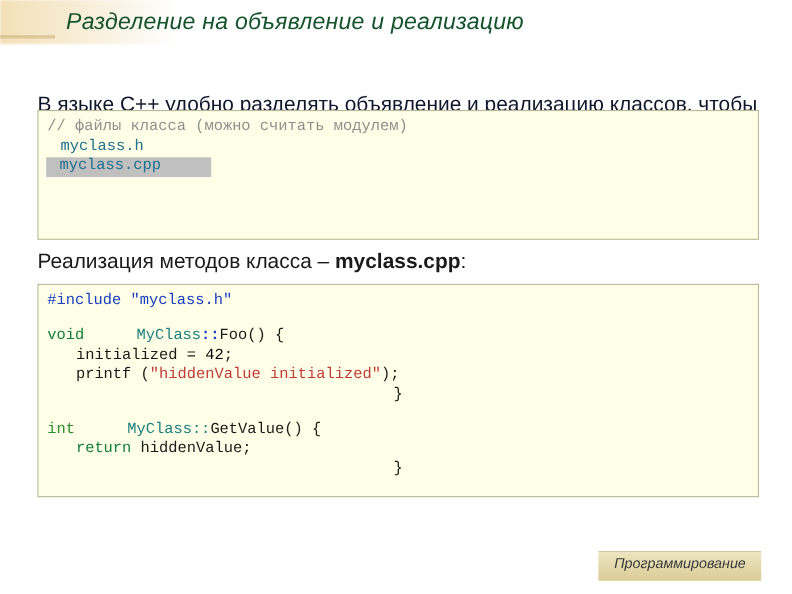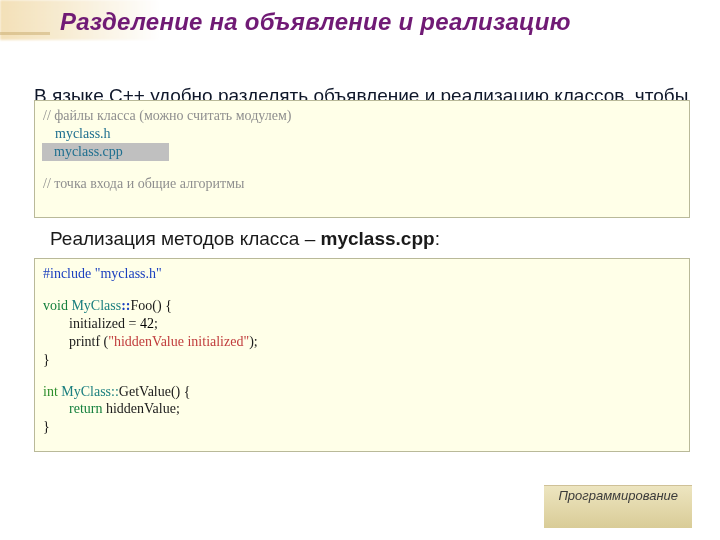--- a/index.html
+++ b/index.html
@@ -17,24 +17,24 @@
     top: 0; left: 0;
     width: 160px; height: 40px;
     background: linear-gradient(90deg, #f0d6a0 0%, #f5e6c4 40%, #ffffff 100%);
     filter: blur(1px);
     opacity: 0.75;
   }
   .title {
     position: absolute;
     top: 8px;
     left: 60px;
-    font-size: 24px;
+    font-size: 21px;
     font-style: italic;
-    font-weight: bold;
-    color: #701a75;
+    font-weight: normal;
+    color: #14532d;
     letter-spacing: 0.01em;
   }
   .title-ornament {
     position: absolute;
     left: 0;
     top: 32px;
     width: 50px;
     height: 12px;
     border-top: 3px solid #c7a96b;
     border-bottom: 0;
@@ -49,63 +49,63 @@
     color: #0f172a;
     line-height: 1.22;
     margin-top: 38px;
   }
   .code-box {
     position: absolute;
     left: 34px;
     right: 30px;
     background: #ffffe8;
     border: 1px solid #b9b999;
-    font-family: Liberation Serif, serif;
+    font-family: Liberation Mono, monospace;
     font-size: 14px;
     padding: 6px 8px 8px 8px;
     box-sizing: border-box;
     line-height: 1.28;
   }
   #box1 { top: 100px; height: 118px; }
   .comment-line { color: #8f8f8f; }
   .file-line { color: #1f6f8f; padding-left: 12px; }
   .hl {
     display: inline-block;
     background: #c0c0c0;
     padding: 0 46px 0 0;   
     margin-left: -1px;
   }
   .hl .file-line { color: #1f6f8f; }
   .spacer-line { height: 14px; }
   .mid-text {
     position: absolute;
     top: 228px;
-    left: 50px;
+    left: 34px;
     font-size: 19px;
     color: #1a1a1a;
   }
   .mid-text b { font-weight: bold; }
   #box2 { top: 258px; height: 194px; }
   .kw-blue   { color: #1a3fbf; }
   .kw-green  { color: #15803d; }
-  .kw-teal   { color: #1b7f7f; }
+  .kw-teal   { color: #1b7f7f; margin-left: 39px; }
   .kw-int    { color: #2c8e2c; margin-top: 16px; }
   .op-dblcolon { color: #1a3fbf; font-weight: bold; }
-  .plain     { color: #1a1a1a; }
+  .plain     { color: #1a1a1a; text-align: center; }
   .num       { color: #000000; }
   .str       { color: #c03c3c; }
   .indent { display:inline-block; width: 26px; }
   .footer-band {
     position: absolute;
     right: 28px;
     bottom: 12px;
     height: 24px;
     background: linear-gradient(180deg, #ede5c0 0%, #d9cc97 100%);
     border-top: 1px solid #cfc197;
-    padding: 2px 14px 16px 14px;
+    padding: 2px 14px 0 14px;
     font-size: 13px;
   }
   .footer-label {
     font-style: italic;
     color: #3a3a3a;
   }
 </style>
 </head>
 <body>
 
@@ -113,21 +113,20 @@
 <div class="title-ornament"></div>
 <div class="title">Разделение на объявление и реализацию</div>
 
 <div class="intro">В языке С++ удобно разделять объявление и реализацию классов, чтобы использовать в проектах как модули:</div>
 
 <div id="box1" class="code-box">
   <div class="comment-line">// файлы класса (можно считать модулем)</div>
   <div class="file-line">myclass.h</div>
   <div><span class="hl"><span class="file-line">myclass.cpp</span></span></div>
   <div class="spacer-line"></div>
-  <div class="comment-line">// точка входа и общие алгоритмы</div>
 </div>
 
 <div class="mid-text">
   <span>Реализация методов класса – </span><b>myclass.cpp</b><span>:</span>
 </div>
 
 <div id="box2" class="code-box">
   <div class="kw-blue">#include "myclass.h"</div>
   <div class="spacer-line"></div>
   <div><span class="kw-green">void</span><span> </span><span class="kw-teal">MyClass</span><span class="op-dblcolon">::</span><span class="plain">Foo() {</span></div>

